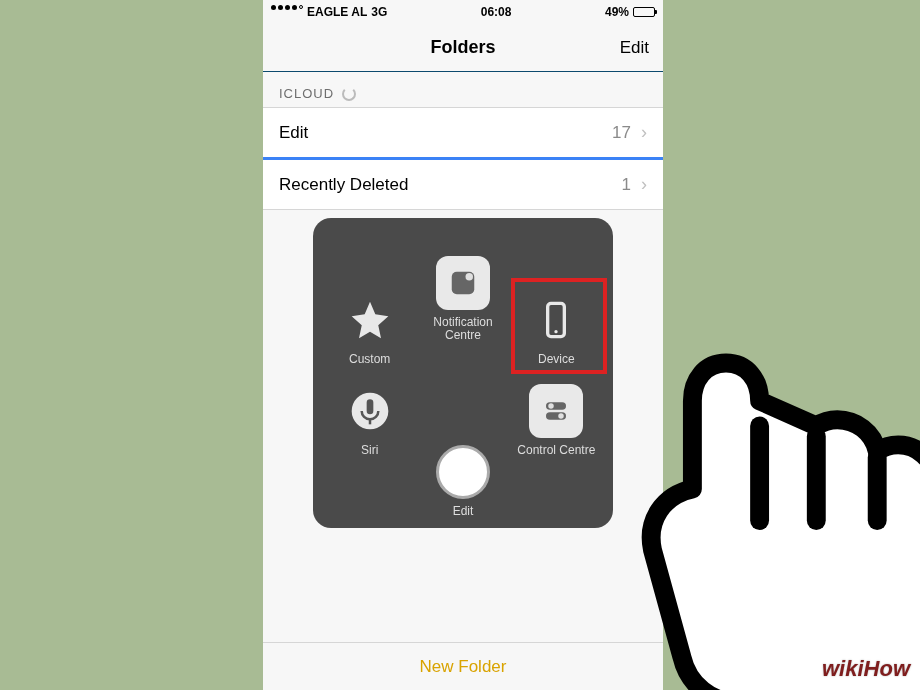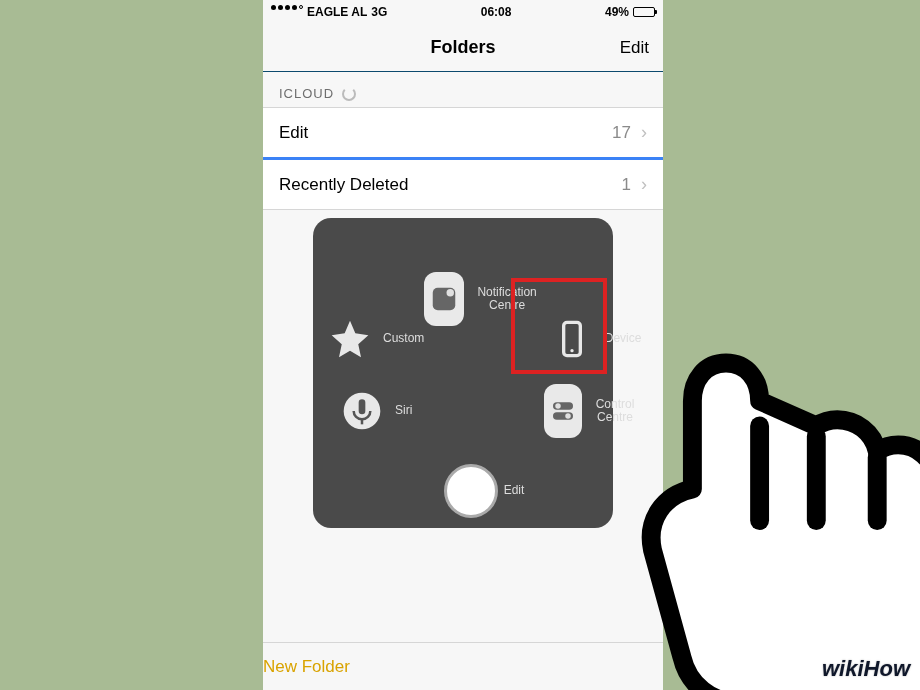--- a/index.html
+++ b/index.html
@@ -90,53 +90,53 @@
     padding: 14px 10px 10px;
   }
   .at-grid {
     display: grid;
     grid-template-columns: 1fr 1fr 1fr;
     grid-template-rows: 1fr 1fr;
     row-gap: 18px;
     height: 100%;
   }
   .at-item {
-    display: flex; flex-direction: row; align-items: center; justify-content: center;
+    display: flex; flex-direction: column; align-items: center; justify-content: center;
     gap: 6px; font-size: 12px; text-align: center; line-height: 1.1;
   }
   .icon-wrap {
     width: 54px; height: 54px; border-radius: 12px;
     display: flex; align-items: center; justify-content: center;
     background: #e9e9e9;
   }
   .icon-wrap.plain { background: transparent; }
   .star-svg, .mic-svg, .phone-svg, .cc-svg { fill: #e8e8e8; }
   .home-btn {
     width: 54px; height: 54px; border-radius: 50%;
     background: #fff; border: 3px solid #aaa;
   }
   .highlight-box {
     position: absolute;
     border: 4px solid #d22;
     pointer-events: none;
   }
   .toolbar {
     height: 48px; border-top: 1px solid #d6d6d6; background: #f7f7f7;
-    display: flex; align-items: center; justify-content: flex-start; padding: 0 0;
+    display: flex; align-items: center; justify-content: center; padding: 0 0;
   }
   .new-folder { color: #d9a300; font-size: 17px; }
   .hand {
     position: absolute;
     left: 600px; top: 300px;
     width: 420px; height: 420px;
     pointer-events: none;
   }
   .watermark {
     position: absolute; right: 10px; bottom: 8px;
-    color: #0f172a; font-size: 22px; font-style: italic; font-weight: 600;
+    color: #7f1d1d; font-size: 22px; font-style: italic; font-weight: 600;
     text-shadow: 0 0 2px rgba(0,0,0,0.3);
   }
 </style>
 </head>
 <body>
 
 <div class="phone">
 
   <div class="status-bar">
     <div class="status-left">

